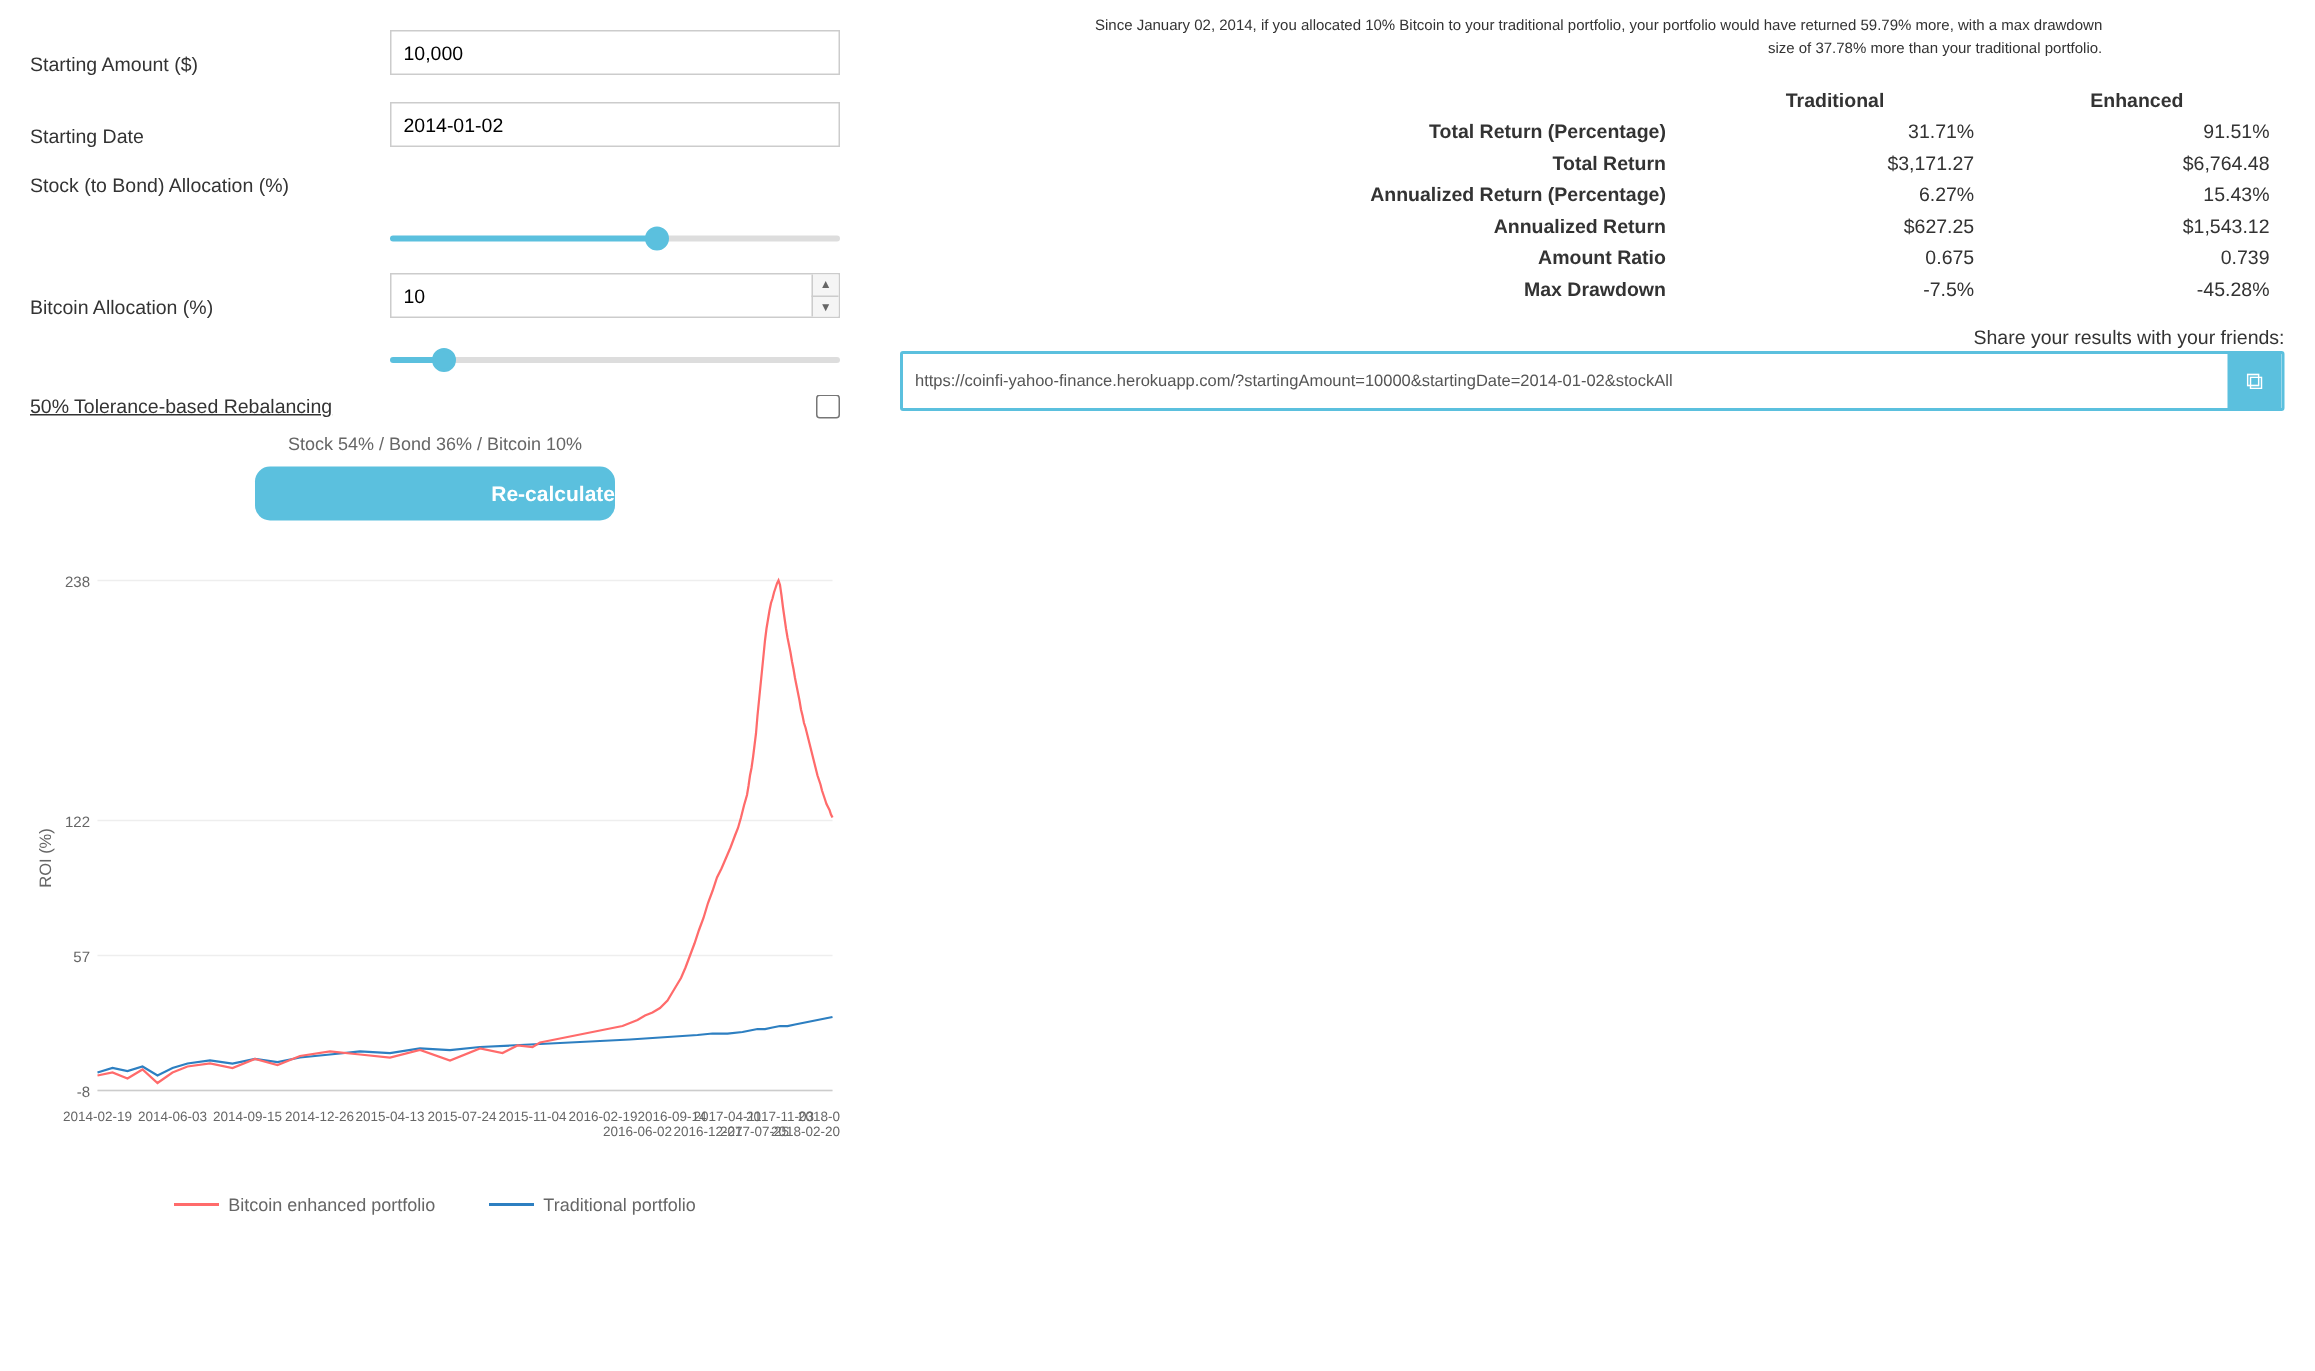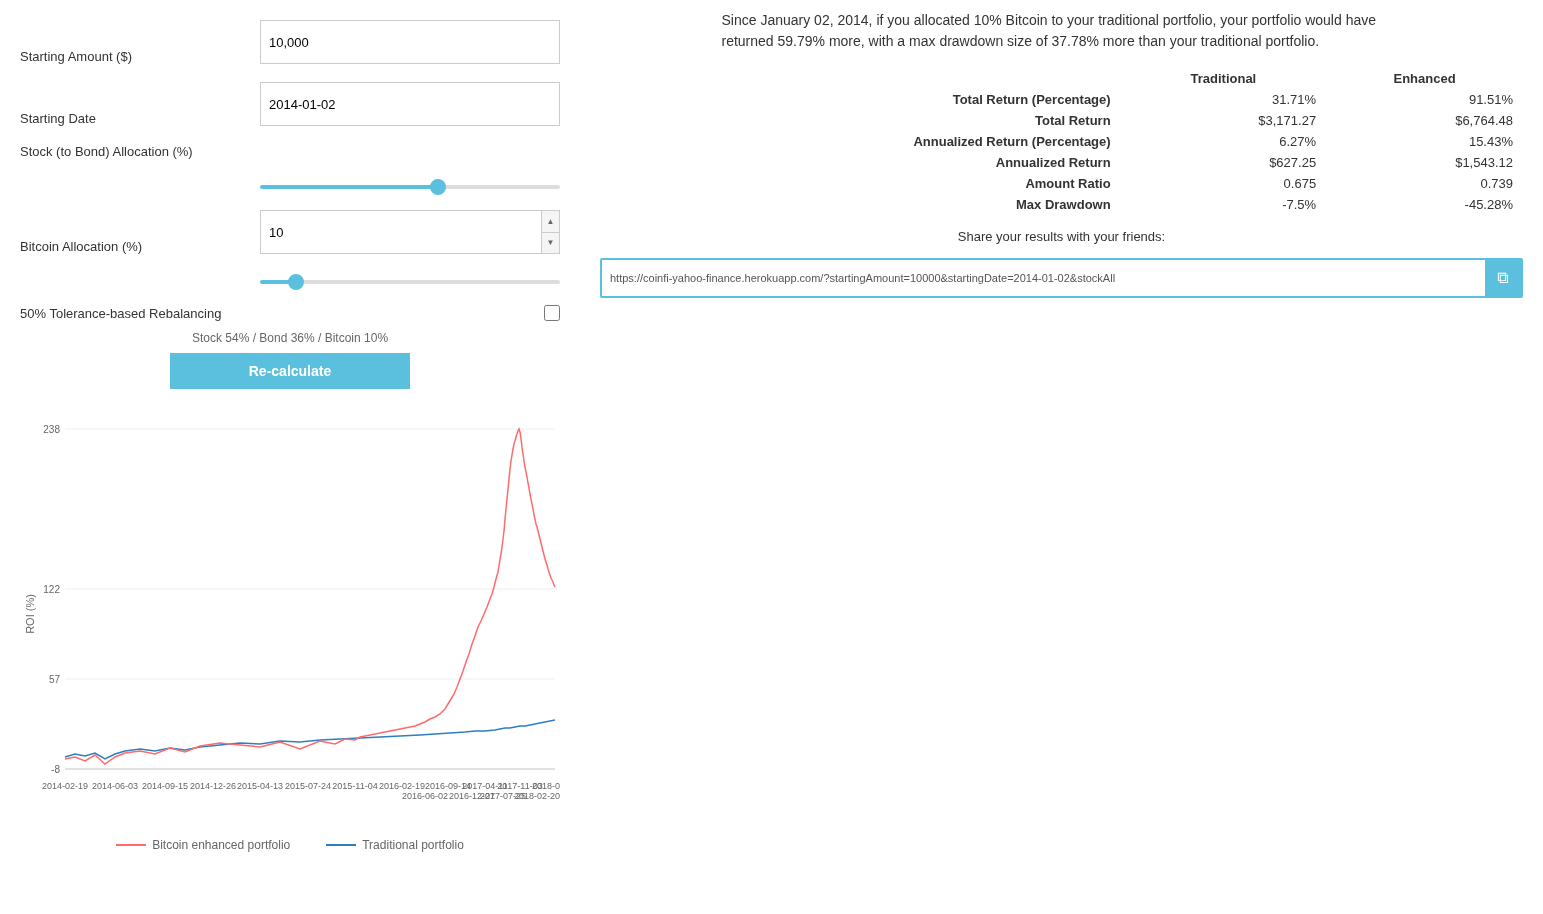--- a/index.html
+++ b/index.html
@@ -2,43 +2,43 @@
 <html><head>
   <meta charset="utf-8">
   <style>
     * { box-sizing: border-box; margin: 0; padding: 0; }
     body { font-family: Arial, sans-serif; font-size: 13px; background: #fff; color: #333; }
     .layout { display: flex; width: 1543px; min-height: 914px; }
     .left-panel { width: 580px; padding: 20px 20px 10px 20px; flex-shrink: 0; }
     .right-panel { flex: 1; padding: 10px 20px; }
     .form-row { display: flex; align-items: flex-end; margin-bottom: 18px; }
     .form-label { width: 240px; font-size: 13px; color: #333; flex-shrink: 0; }
-    .form-input { flex: 1; height: 44px; border: 1px solid #ccc; padding: 4px 8px; font-size: 13px; outline: none; }
+    .form-input { flex: 1; height: 30px; border: 1px solid #ccc; padding: 4px 8px; font-size: 13px; outline: none; }
     .slider-row { margin-bottom: 18px; }
     .slider-container { margin-left: 240px; margin-top: 4px; }
     .slider { -webkit-appearance: none; appearance: none; width: 100%; height: 4px; background: linear-gradient(to right, #5bc0de 0%, #5bc0de 50%, #ddd 50%, #ddd 100%); outline: none; border-radius: 2px; cursor: pointer; }
     .slider::-webkit-slider-thumb { -webkit-appearance: none; appearance: none; width: 16px; height: 16px; border-radius: 50%; background: #5bc0de; border: 2px solid #5bc0de; cursor: pointer; }
     .slider::-moz-range-thumb { width: 16px; height: 16px; border-radius: 50%; background: #5bc0de; border: 2px solid #5bc0de; cursor: pointer; }
     .bitcoin-slider { background: linear-gradient(to right, #5bc0de 0%, #5bc0de 10%, #ddd 10%, #ddd 100%); }
     .stock-slider { background: linear-gradient(to right, #5bc0de 0%, #5bc0de 60%, #ddd 60%, #ddd 100%); }
-    .checkbox-row { display: flex; align-items: flex-end; margin-bottom: 10px; }
+    .checkbox-row { display: flex; align-items: flex-start; margin-bottom: 10px; text-decoration: underline; }
     .checkbox-label { flex: 1; font-size: 13px; color: #333; }
     .checkbox-input { width: 16px; height: 16px; border: 1px solid #ccc; cursor: pointer; }
     .allocation-label { text-align: center; font-size: 12px; color: #666; margin-bottom: 8px; margin-left: 0; }
-    .recalc-btn { display: block; margin: 0 auto 10px auto; background: #5bc0de; color: #fff; font-weight: bold; font-size: 14px; border: none; width: 240px; height: 36px; cursor: pointer; border-radius: 0; }
+    .recalc-btn { display: block; margin: 0 auto 10px auto; background: #5bc0de; color: #fff; font-weight: bold; font-size: 14px; border: none; width: 240px; height: 36px; cursor: pointer; border-radius: 10px; text-align: right; }
     .chart-area { width: 100%; height: 430px; position: relative; border: none; margin-top: 5px; }
     svg.chart { width: 100%; height: 100%; }
     
-    .summary-text { text-align: left; font-size: 14px; color: #333; line-height: 1.5; margin-bottom: 16px; max-width: 680px; margin-left: auto; margin-right: auto; }
+    .summary-text { text-align: right; font-size: 10px; color: #333; line-height: 1.5; margin-bottom: 16px; max-width: 680px; margin-left: auto; margin-right: auto; }
     .stats-table { width: 100%; border-collapse: collapse; margin-bottom: 14px; }
     .stats-table th { font-size: 13px; font-weight: bold; text-align: center; padding: 3px 10px; }
     .stats-table th:first-child { text-align: left; }
     .stats-table td { font-size: 13px; text-align: right; padding: 3px 10px; }
     .stats-table td:first-child { text-align: right; font-weight: bold; }
-    .share-label { text-align: center; font-size: 13px; color: #333; margin-bottom: 14px; }
+    .share-label { text-align: right; font-size: 13px; color: #333; margin-bottom: 2px; }
     .share-row { display: flex; align-items: center; border: 2px solid #5bc0de; border-radius: 2px; overflow: hidden; }
     .share-url { flex: 1; font-size: 11px; color: #555; padding: 6px 8px; word-break: break-all; overflow: hidden; white-space: nowrap; text-overflow: ellipsis; }
     .copy-btn { background: #5bc0de; border: none; color: white; width: 36px; height: 36px; cursor: pointer; font-size: 16px; display: flex; align-items: center; justify-content: center; flex-shrink: 0; }
     .legend { display: flex; justify-content: center; gap: 36px; margin-top: 6px; }
     .legend-item { display: flex; align-items: center; gap: 6px; font-size: 12px; color: #666; }
     .legend-line { width: 30px; height: 2px; }
     .legend-line-enhanced { background: #ff6b6b; }
     .legend-line-traditional { background: #2d7fc1; }
     .number-input-wrapper { position: relative; display: flex; align-items: center; }
     .number-input-wrapper input { flex: 1; padding-right: 20px; }

